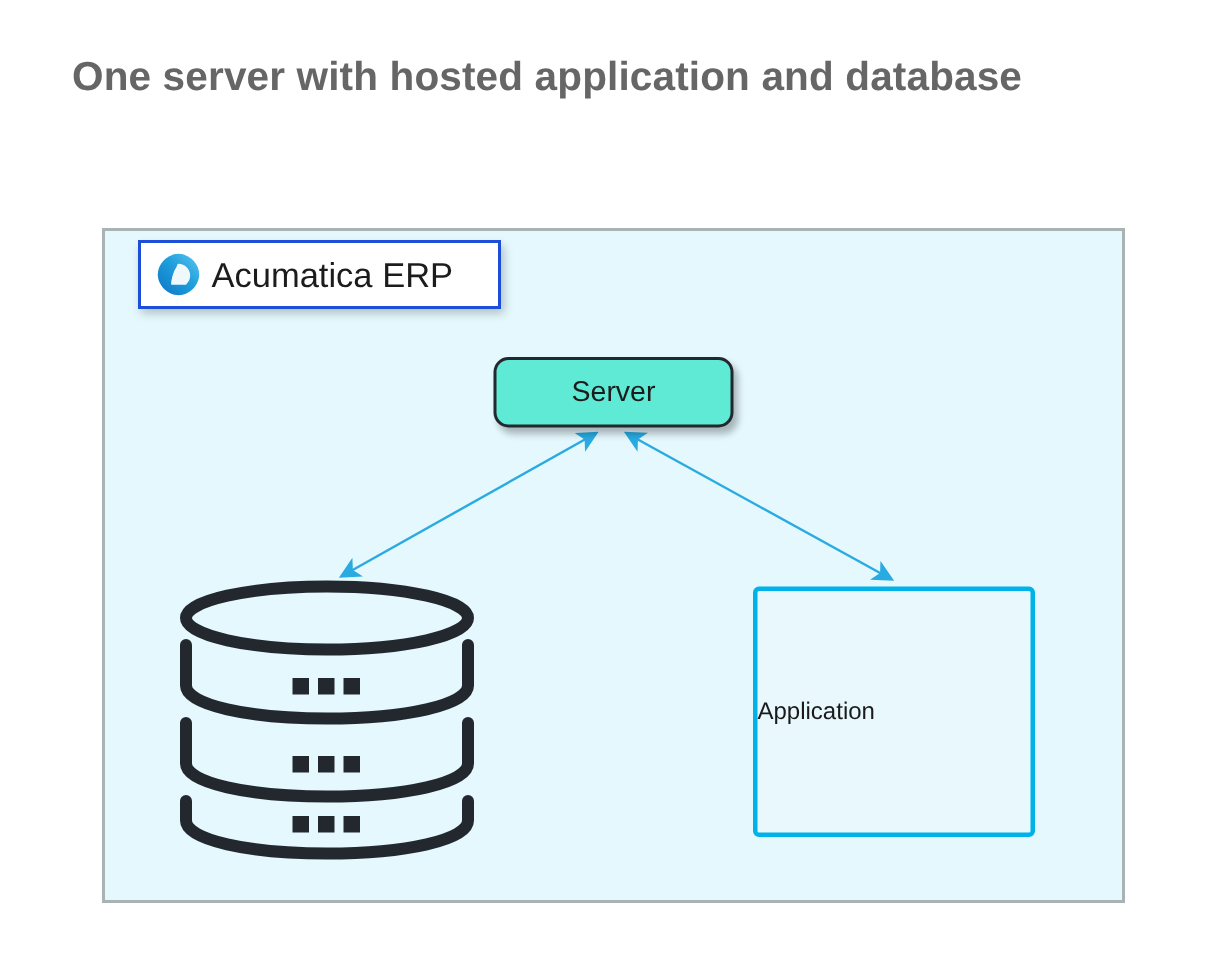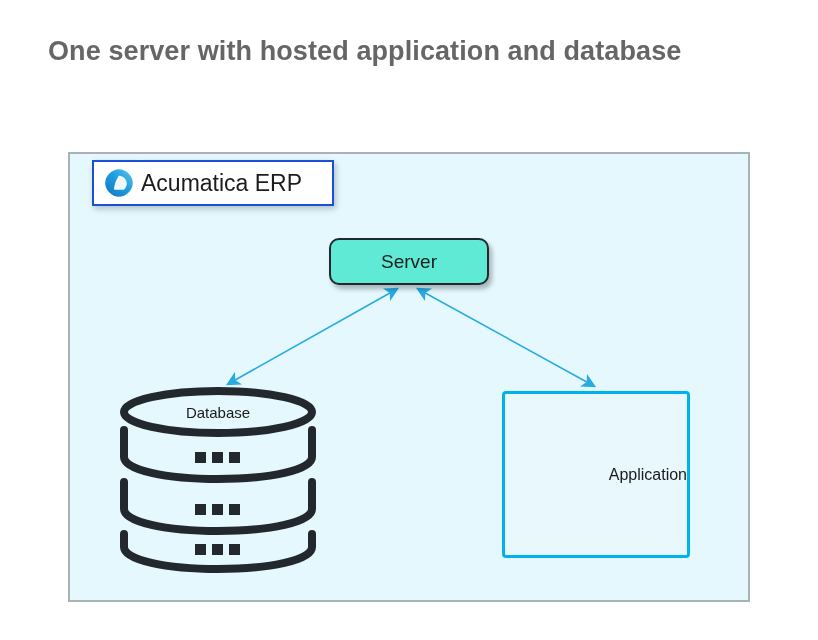--- a/index.html
+++ b/index.html
@@ -96,21 +96,21 @@
     position: absolute;
     left: 502px;
     top: 391px;
     width: 188px;
     height: 167px;
     background: #e8f8fd;
     border: 3px solid #00b2ea;
     border-radius: 4px;
     display: flex;
     align-items: center;
-    justify-content: flex-end;
+    justify-content: flex-start;
     box-sizing: border-box;
     z-index: 3;
   }
   .application-label {
     font-size: 16px;
     color: #1b1b1b;
   }
 
   
   .database-node {
@@ -208,18 +208,17 @@
       <rect x="96" y="68" width="11" height="11"></rect>
       <rect x="113" y="68" width="11" height="11"></rect>
       <rect x="79" y="120" width="11" height="11"></rect>
       <rect x="96" y="120" width="11" height="11"></rect>
       <rect x="113" y="120" width="11" height="11"></rect>
       <rect x="79" y="160" width="11" height="11"></rect>
       <rect x="96" y="160" width="11" height="11"></rect>
       <rect x="113" y="160" width="11" height="11"></rect>
     </g>
   </svg>
-  <div class="database-label">Database</div>
 </div>
 
 <div class="application-node">
   <span class="application-label">Application</span>
 </div>
 
 </body></html>

